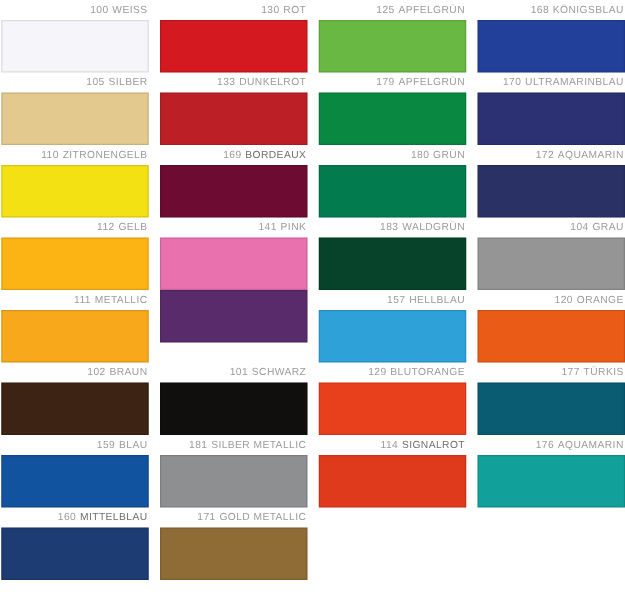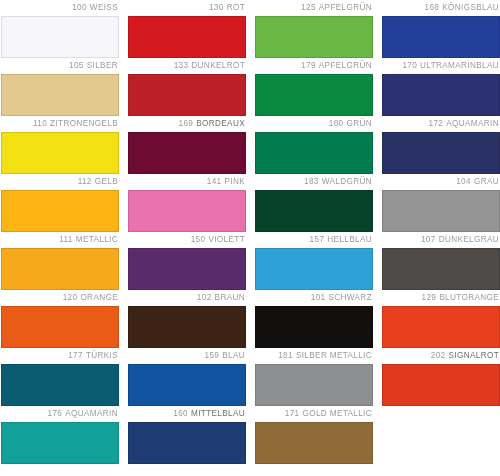--- a/index.html
+++ b/index.html
@@ -131,30 +131,25 @@
       </div>
       <div class="swatch-cell">
         <div class="swatch-label"><span class="code">104</span><span class="name">GRAU</span></div>
         <div class="swatch-chip" style="background-color: rgb(149, 149, 149);"></div>
       </div>
       <div class="swatch-cell">
         <div class="swatch-label"><span class="code">111</span><span class="name">METALLIC</span></div>
         <div class="swatch-chip" style="background-color: rgb(247, 168, 27);"></div>
       </div>
       <div class="swatch-cell">
-        <div class="swatch-label"><span class="code">150</span><span class="name">VIOLETT</span></div>
         <div class="swatch-chip" style="background-color: rgb(90, 43, 107);"></div>
       </div>
       <div class="swatch-cell">
         <div class="swatch-label"><span class="code">157</span><span class="name">HELLBLAU</span></div>
         <div class="swatch-chip" style="background-color: rgb(47, 161, 217);"></div>
-      </div>
-      <div class="swatch-cell">
-        <div class="swatch-label"><span class="code">107</span><span class="name">DUNKELGRAU</span></div>
-        <div class="swatch-chip" style="background-color: rgb(77, 74, 72);"></div>
       </div>
       <div class="swatch-cell">
         <div class="swatch-label"><span class="code">120</span><span class="name">ORANGE</span></div>
         <div class="swatch-chip" style="background-color: rgb(235, 91, 24);"></div>
       </div>
       <div class="swatch-cell">
         <div class="swatch-label"><span class="code">102</span><span class="name">BRAUN</span></div>
         <div class="swatch-chip" style="background-color: rgb(61, 35, 20);"></div>
       </div>
       <div class="swatch-cell">
@@ -171,21 +166,21 @@
       </div>
       <div class="swatch-cell">
         <div class="swatch-label"><span class="code">159</span><span class="name">BLAU</span></div>
         <div class="swatch-chip" style="background-color: rgb(17, 83, 159);"></div>
       </div>
       <div class="swatch-cell">
         <div class="swatch-label"><span class="code">181</span><span class="name">SILBER METALLIC</span></div>
         <div class="swatch-chip" style="background-color: rgb(142, 143, 145);"></div>
       </div>
       <div class="swatch-cell">
-        <div class="swatch-label bold"><span class="code">202</span><span class="name">SIGNALROT</span></div>
+        <div class="swatch-label bold"><span class="code">114</span><span class="name">SIGNALROT</span></div>
         <div class="swatch-chip" style="background-color: rgb(224, 58, 28);"></div>
       </div>
       <div class="swatch-cell">
         <div class="swatch-label"><span class="code">176</span><span class="name">AQUAMARIN</span></div>
         <div class="swatch-chip" style="background-color: rgb(18, 160, 154);"></div>
       </div>
       <div class="swatch-cell">
         <div class="swatch-label bold"><span class="code">160</span><span class="name">MITTELBLAU</span></div>
         <div class="swatch-chip" style="background-color: rgb(29, 60, 116);"></div>
       </div>

